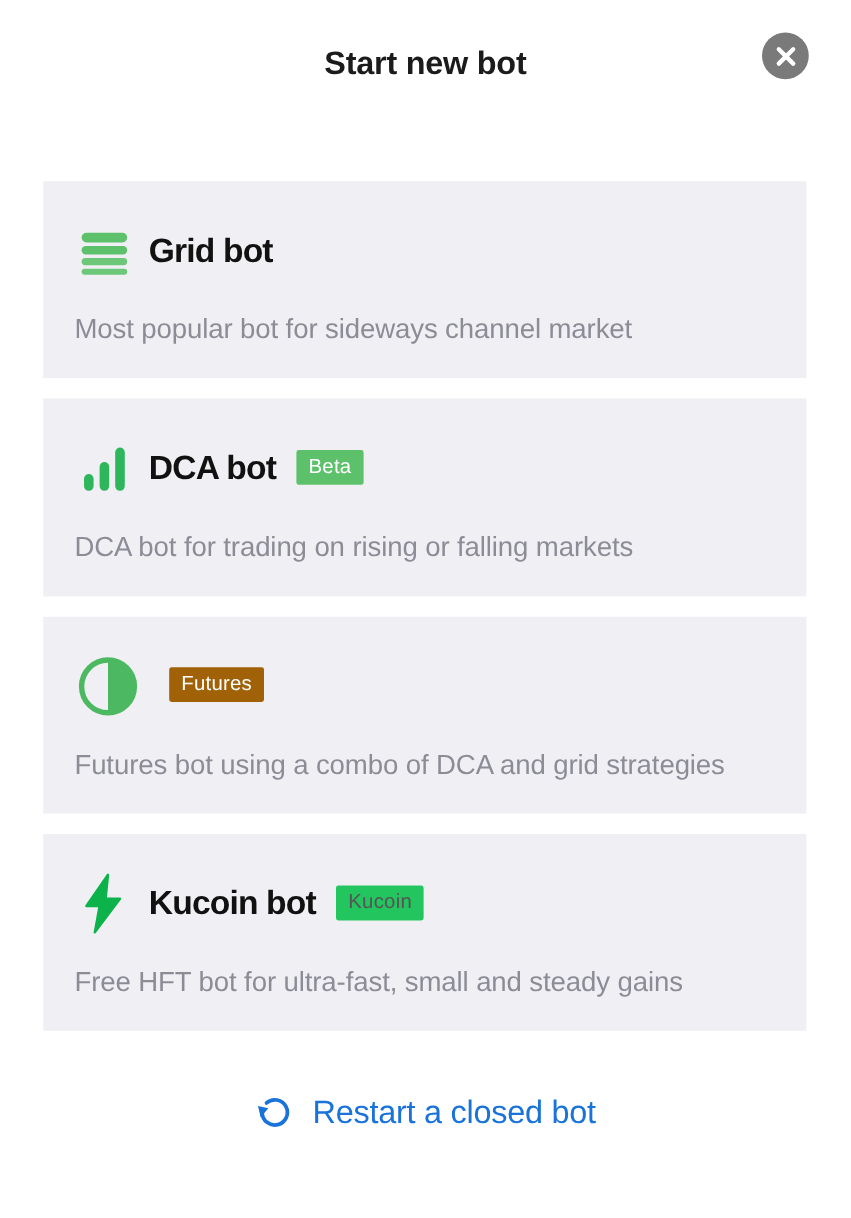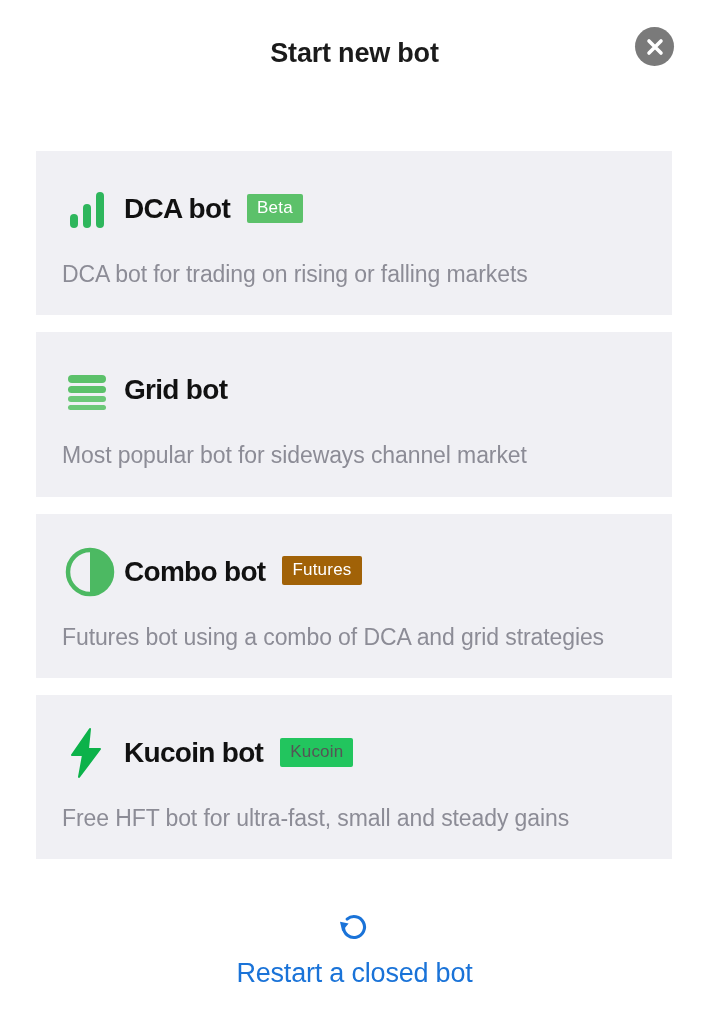--- a/index.html
+++ b/index.html
@@ -129,21 +129,20 @@
 
   .restart-link {
     display: inline-flex;
     align-items: center;
     gap: 14px;
     color: #1a73d8;
     font-size: 27px;
     letter-spacing: -0.2px;
     text-decoration: none;
     cursor: pointer;
-    flex-direction: column;
   }
   .restart-link svg { display: block; }
 </style>
 </head>
 <body>
 
 <div class="screen">
 
   <div class="header">
     <div class="header-title">Start new bot</div>
@@ -154,55 +153,54 @@
       </svg>
     </button>
   </div>
 
   <div class="card-list">
 
     <div class="bot-card">
       <div class="card-head">
         <span class="card-icon">
           <svg width="46" height="46" viewBox="0 0 46 46">
-            <rect x="6" y="28" width="8" height="14" rx="4" fill="#2eb65c"></rect>
-            <rect x="19" y="18" width="8" height="24" rx="4" fill="#2eb65c"></rect>
-            <rect x="32" y="6" width="8" height="36" rx="4" fill="#2eb65c"></rect>
-          </svg>
-        </span>
-        <span class="card-title">DCA bot</span>
-        <span class="badge badge-beta">Beta</span>
-      </div>
-      <div class="card-desc">DCA bot for trading on rising or falling markets</div>
-    </div>
-
-    <div class="bot-card">
-      <div class="card-head">
-        <span class="card-icon">
-          <svg width="46" height="46" viewBox="0 0 46 46">
             <rect x="4" y="8" width="38" height="8" rx="4" fill="#5cc16a"></rect>
             <rect x="4" y="19" width="38" height="7" rx="3.5" fill="#5cc16a"></rect>
             <rect x="4" y="29" width="38" height="6" rx="3" fill="#6cc878"></rect>
             <rect x="4" y="38" width="38" height="5" rx="2.5" fill="#6cc878"></rect>
           </svg>
         </span>
         <span class="card-title">Grid bot</span>
       </div>
       <div class="card-desc">Most popular bot for sideways channel market</div>
     </div>
 
     <div class="bot-card">
       <div class="card-head">
         <span class="card-icon">
+          <svg width="46" height="46" viewBox="0 0 46 46">
+            <rect x="6" y="28" width="8" height="14" rx="4" fill="#2eb65c"></rect>
+            <rect x="19" y="18" width="8" height="24" rx="4" fill="#2eb65c"></rect>
+            <rect x="32" y="6" width="8" height="36" rx="4" fill="#2eb65c"></rect>
+          </svg>
+        </span>
+        <span class="card-title">DCA bot</span>
+        <span class="badge badge-beta">Beta</span>
+      </div>
+      <div class="card-desc">DCA bot for trading on rising or falling markets</div>
+    </div>
+
+    <div class="bot-card">
+      <div class="card-head">
+        <span class="card-icon">
           <svg width="52" height="52" viewBox="0 0 52 52">
             <circle cx="26" cy="26" r="22" fill="none" stroke="#4cb962" stroke-width="4.5"></circle>
             <path d="M26 4 A22 22 0 0 1 26 48 Z" fill="#4cb962"></path>
           </svg>
         </span>
-        <span class="card-title">Combo bot</span>
         <span class="badge badge-futures">Futures</span>
       </div>
       <div class="card-desc">Futures bot using a combo of DCA and grid strategies</div>
     </div>
 
     <div class="bot-card">
       <div class="card-head">
         <span class="card-icon">
           <svg width="46" height="52" viewBox="0 0 46 52">
             <path d="M26 2 L8 28 L19 28 L15 50 L36 22 L24 22 Z" fill="#0cb24a" stroke="#0cb24a" stroke-width="2" stroke-linejoin="round"></path>

